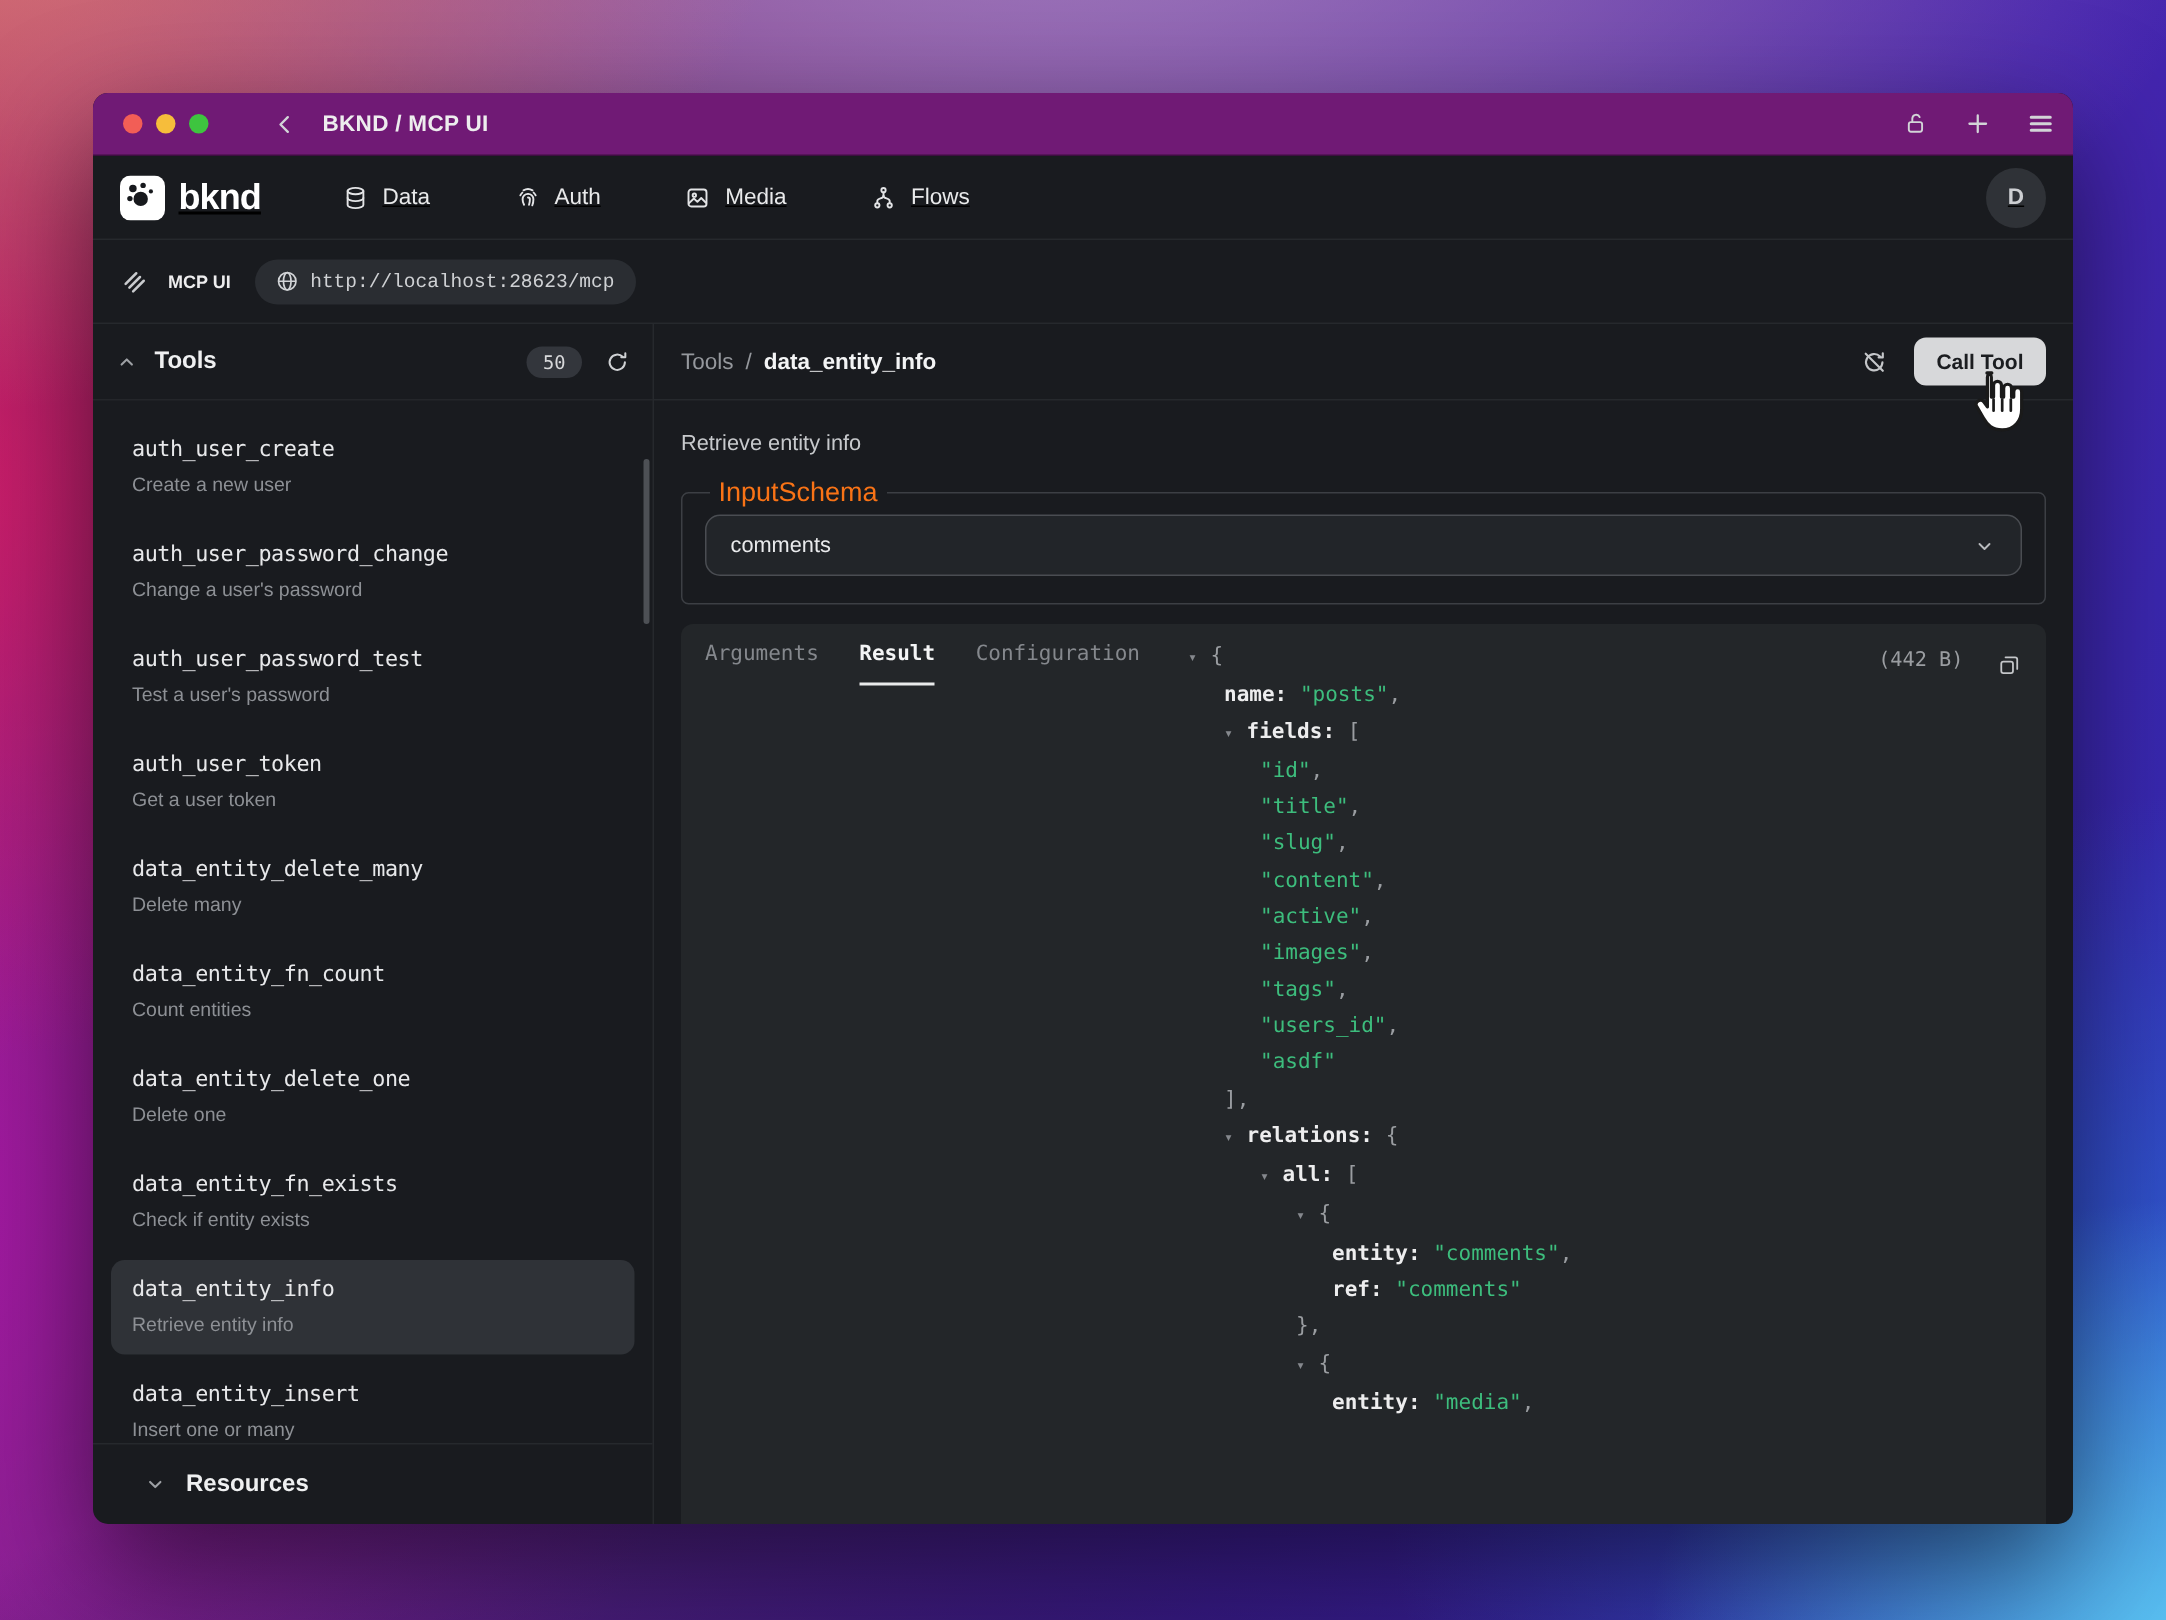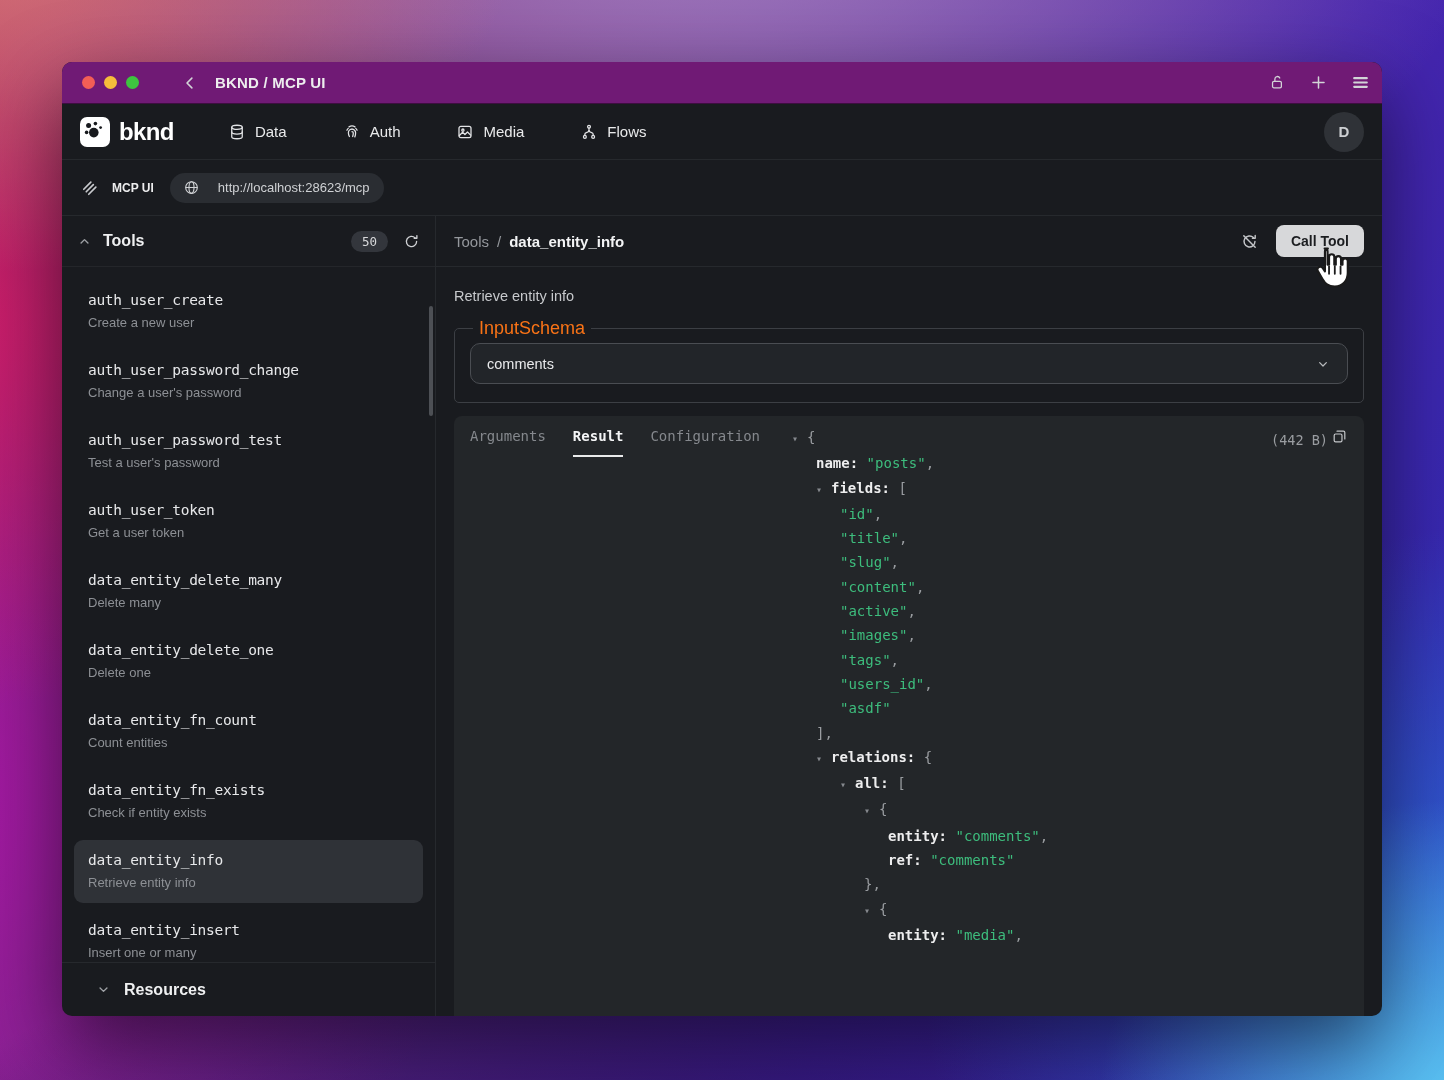--- a/index.html
+++ b/index.html
@@ -21,35 +21,35 @@
   
   .titlebar{height:41px;flex:0 0 41px;background:#701a75;display:flex;align-items:center;
     padding:0 12px 0 20px;border-bottom:1px solid rgba(0,0,0,.45);}
   .traffic{display:flex;gap:9px;margin-right:42px}
   .tl{width:13px;height:13px;border-radius:50%}
   .tl.red{background:#f25e56}.tl.yellow{background:#f6bd3b}.tl.green{background:#3ec43f}
   .back-btn{color:#c9cbce;margin-right:16px;background:none;border:none;padding:0;cursor:pointer}
   .win-title{font-size:15px;font-weight:700;color:#ededee;letter-spacing:.2px}
   .tb-right{margin-left:auto;display:flex;align-items:center;gap:23px;color:#d2d4d7}
   
-  .navbar{height:55px;flex:0 0 55px;display:flex;align-items:center;padding:0 18px;}
+  .navbar{height:55px;flex:0 0 55px;display:flex;align-items:center;padding:0 18px;text-decoration:underline;}
   .brand{display:flex;align-items:center;gap:9px;margin-right:54px}
   .brand-text{font-size:24px;font-weight:800;color:#fff;letter-spacing:-.6px}
   #nav-items{display:flex;align-items:center;gap:56px}
   .nav-item{display:flex;gap:9px;color:#e9eaeb;font-size:15px;font-weight:500;cursor:pointer}
   .nav-item .icon{color:#e3e4e6}
   .avatar{margin-left:auto;width:40px;height:40px;border-radius:50%;background:#2f3237;color:#cdcfd2;
     display:flex;align-items:center;justify-content:center;font-size:15px;font-weight:600;cursor:pointer}
   
   .subbar{height:55px;flex:0 0 55px;display:flex;align-items:center;padding:0 18px;
     border-top:1px solid #26292d;border-bottom:1px solid #26292d;}
   .mcp-icon{color:#c9cbce;margin-right:12px}
   .mcp-label{font-size:12px;font-weight:700;color:#ededee;margin-right:16px}
-  .url-pill{height:30px;border-radius:15px;background:#2a2d32;display:flex;align-items:center;gap:19px;
-    padding:0 14px;color:#cfd1d4;font-family:Liberation Sans, sans-serif;font-size:13px;cursor:pointer}
+  .url-pill{height:30px;border-radius:15px;background:#2a2d32;display:flex;align-items:center;gap:8px;
+    padding:0 14px;color:#cfd1d4;font-family:Liberation Mono, monospace;font-size:13px;cursor:pointer}
   
   .bodyrow{flex:1;display:flex;min-height:0}
   .sidebar{width:373px;flex:0 0 373px;border-right:1px solid #26292d;display:flex;flex-direction:column;position:relative;min-height:0}
   .side-header{height:50px;flex:0 0 50px;display:flex;align-items:center;gap:11px;padding:0 15px;
     border-bottom:1px solid rgba(255,255,255,.05)}
   .chev-btn{background:none;border:none;padding:0;color:#9da0a4;cursor:pointer}
   .side-title{font-size:16px;font-weight:700;color:#eff0f1}
   .count-badge{margin-left:auto;background:#33363c;border-radius:13px;padding:3px 11px;
     font-family:"DejaVu Sans Mono",monospace;font-size:12.5px;color:#d8d9db}
   .refresh-btn{background:none;border:none;padding:0;color:#cfd1d4;cursor:pointer;margin-left:4px}
@@ -78,21 +78,21 @@
   .select{height:39px;background:#222529;border:1px solid #4a4d52;border-radius:10px;display:flex;align-items:center;
     padding:0 16px;color:#e9eaec;font-size:14.5px;cursor:pointer}
   .select .chev{margin-left:auto;color:#b9bbbe}
   .result-panel{margin:13px 18px 0;background:#232629;border-radius:8px 8px 0 0;flex:1;display:flex;flex-direction:row;min-height:0;overflow:hidden}
   .tabbar{display:flex;gap:27px;padding:0 16px;height:41px;flex:0 0 41px;align-items:stretch}
   .tab{font-family:"DejaVu Sans Mono",monospace;font-size:14px;color:#85888d;display:flex;align-items:center;
     border-bottom:2px solid transparent;cursor:pointer}
   .tab.active{color:#f4f5f6;font-weight:700;border-bottom-color:#e9eaeb}
   .json-view{flex:1;position:relative;padding:9px 16px 0;font-family:"DejaVu Sans Mono",monospace;
     font-size:14px;line-height:24.3px;overflow:hidden}
-  .json-meta{position:absolute;top:12px;right:16px;display:flex;align-items:flex-start;gap:3px;
+  .json-meta{position:absolute;top:12px;right:16px;display:flex;align-items:flex-end;gap:22px;
     color:#9a9da1;font-size:13.5px}
   .copy-btn{background:none;border:none;padding:0;color:#c4c6c9;cursor:pointer}
   .json-line{white-space:pre}
   .tri{display:inline-block;width:15px;color:#85888d;font-size:10px;cursor:pointer}
   .key{color:#ededee;font-weight:700}
   .str{color:var(--json-string,#3dbd7d)}
   .punc{color:#9a9da1}
   .plain{color:#9a9da1}
   
   .cursor{position:absolute;left:1309px;top:243px;z-index:50;pointer-events:none}
@@ -259,26 +259,26 @@
             </div>
             <div class="tool-item">
               <div class="tool-name">auth_user_token</div>
               <div class="tool-desc">Get a user token</div>
             </div>
             <div class="tool-item">
               <div class="tool-name">data_entity_delete_many</div>
               <div class="tool-desc">Delete many</div>
             </div>
             <div class="tool-item">
+              <div class="tool-name">data_entity_fn_count</div>
+              <div class="tool-desc">Count entities</div>
+            </div>
+            <div class="tool-item">
               <div class="tool-name">data_entity_delete_one</div>
               <div class="tool-desc">Delete one</div>
-            </div>
-            <div class="tool-item">
-              <div class="tool-name">data_entity_fn_count</div>
-              <div class="tool-desc">Count entities</div>
             </div>
             <div class="tool-item">
               <div class="tool-name">data_entity_fn_exists</div>
               <div class="tool-desc">Check if entity exists</div>
             </div>
             <div class="tool-item selected">
               <div class="tool-name">data_entity_info</div>
               <div class="tool-desc">Retrieve entity info</div>
             </div>
             <div class="tool-item">

